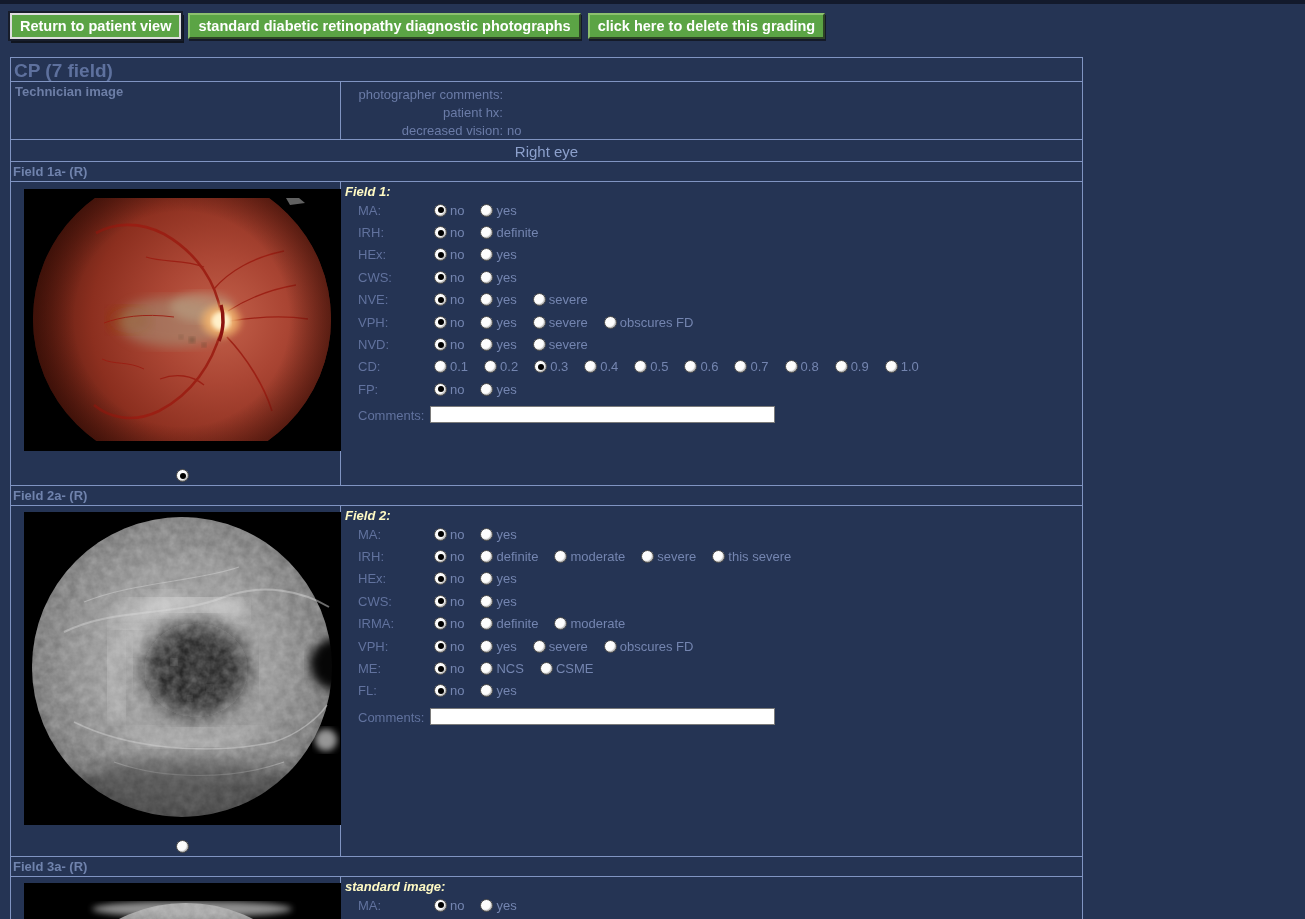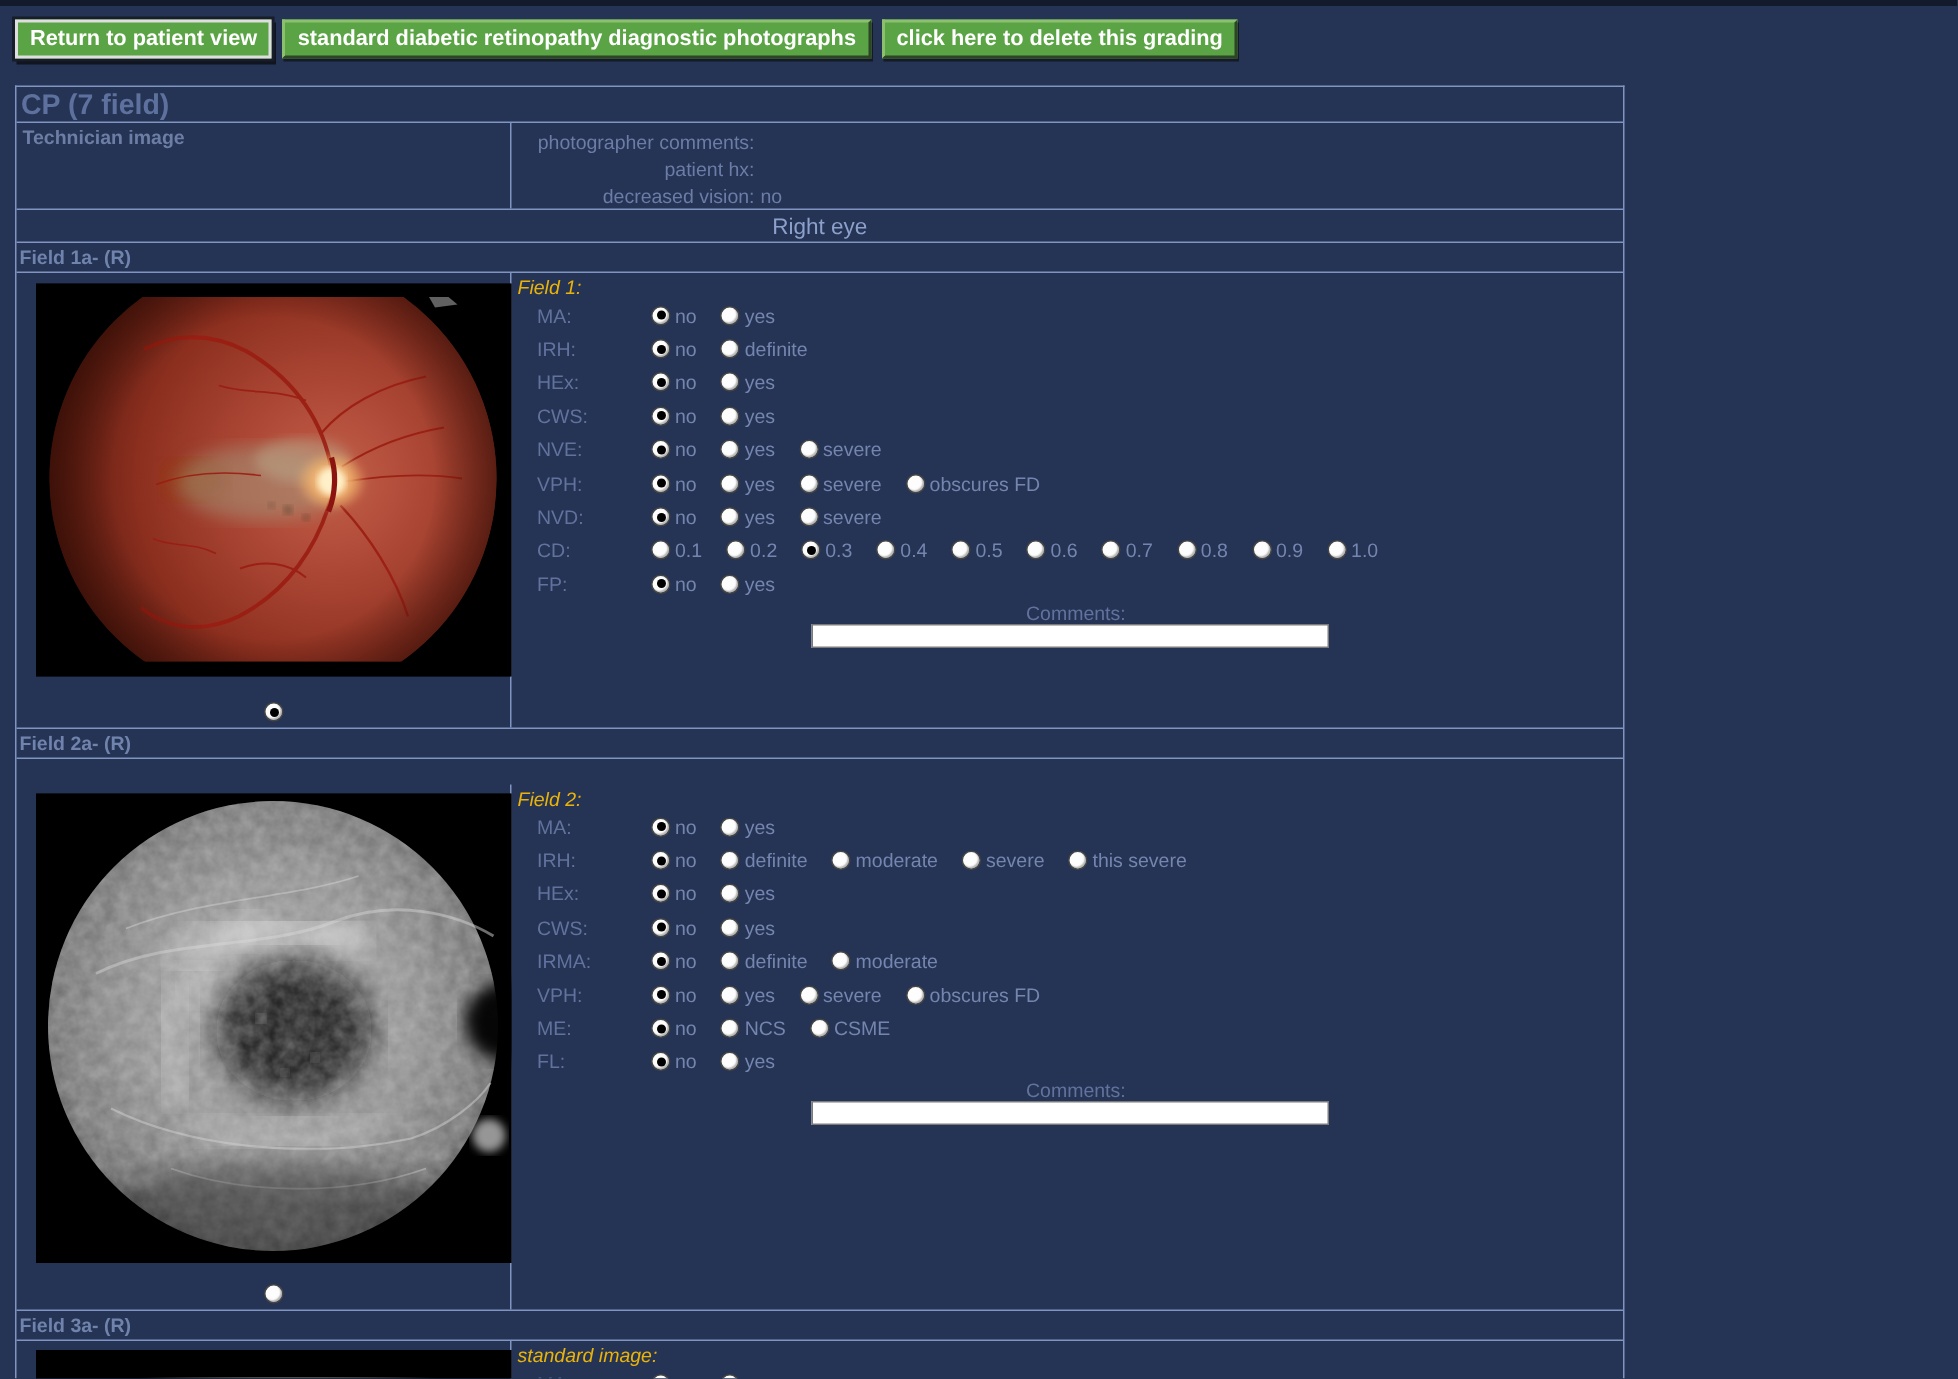--- a/index.html
+++ b/index.html
@@ -24,45 +24,45 @@
   .cell-l { width:330px; border-right:1px solid #8094c2; padding:2px 4px; font-weight:bold; font-size:13px; color:#6d7ea6; }
   .cell-r { flex:1; padding:4px 4px; font-size:13px; color:#6b7ca8; }
   .tech-line { display:flex; line-height:18px; }
   .tech-line .tl { width:158px; text-align:right; }
   .tech-line .tv { margin-left:4px; }
   .eye-row { height:22px; text-align:center; font-weight:normal; font-size:15px; color:#8ca0cc; padding-top:3px; }
   .fheader { height:20px; font-weight:bold; font-size:13px; color:#7083ad; padding:2px 0 0 2px; }
 
   .fbody { display:flex; }
   .fb1 { height:304px; }
-  .fb2 { height:351px;margin-top:17px; }
+  .fb2 { height:351px; }
   .fb3 { height:200px; }
   .img-cell { width:330px; border-right:1px solid #8094c2; padding:6px 0 0 13px; }
   .fb1 .img-cell { padding-top:7px; }
   .img-wrap { width:317px; text-align:center; }
   .img-box { width:317px; background:#000; display:block; line-height:0; }
   .img-radio-holder { line-height:normal; }
   .fb1 .img-radio-holder { margin-top:17px; }
   .fb2 .img-radio-holder { margin-top:14px; }
 
   .form-cell { flex:1; padding:2px 0 0 4px; font-size:13px; }
-  .form-title { font-style:italic; color:#eab308; height:15px; line-height:15px; }
+  .form-title { font-style:italic; color:#fef9c3; height:15px; line-height:15px;font-weight:bold; }
   .form-row { display:flex; align-items:center; height:22.4px; }
   .row-label { width:76px; min-width:76px; margin-left:13px; color:#61729e; }
   .opts { display:flex; align-items:center; column-gap:16px; flex-wrap:nowrap; }
   .opt { display:flex; align-items:center; }
   .opt-label { color:#7485b0; margin-left:3px; white-space:nowrap; }
 
   .radio { width:13px; height:13px; min-width:13px; border-radius:50%; background:#fdfdfd;
            border:1px solid #454545; display:inline-block; position:relative;
            box-shadow: inset -1px -1px 1px #b5b5b5; }
   .radio.checked::after { content:""; position:absolute; left:2.5px; top:2.5px; width:6px; height:6px;
            border-radius:50%; background:#000; }
 
-  .comment-row { display:flex; align-items:center; height:22.4px;flex-direction:column; }
+  .comment-row { display:flex; align-items:flex-end; height:22.4px; }
   .comment-row .c-label { width:72px; min-width:72px; margin-left:13px; color:#61729e; }
   .comment-input { width:345px; height:17px; border:1px solid #7a7a7a; background:#ffffff; font-size:12px; padding:0 2px; }
 </style>
 </head>
 <body>
 
 <div class="page">
   <div class="top-strip"></div>
 
   <div class="toolbar">

